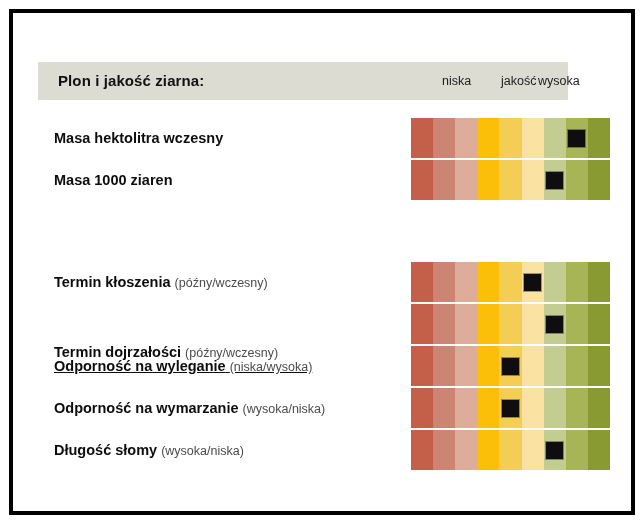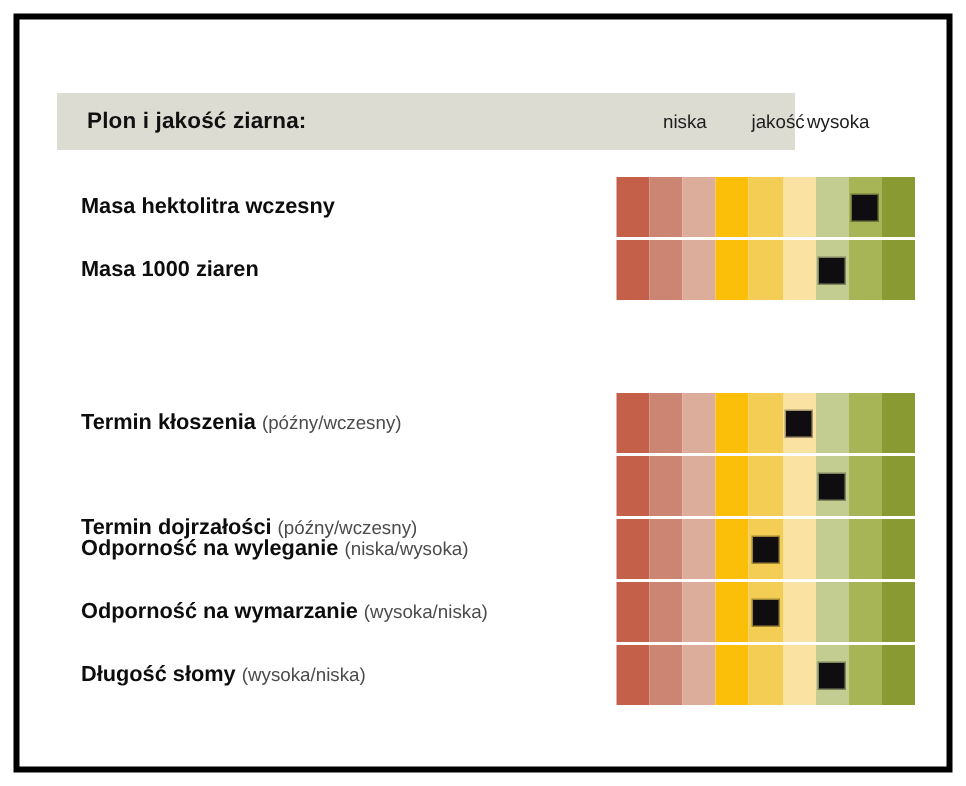--- a/index.html
+++ b/index.html
@@ -28,21 +28,21 @@
     box-sizing:border-box;
   }
   #sheet{
     position:absolute;left:22px;top:22px;
     width:600px;height:480px;
   }
 
   .section-header{
     position:absolute;
     left:16px;
-    width:492px;
+    width:530px;
     height:38px;
     background:#dddcd2;
     box-sizing:border-box;
   }
   .section-header .sh-title{
     position:absolute;
     left:20px;top:10px;
     font-size:15px;
     font-weight:bold;
     color:#111111;
@@ -155,21 +155,21 @@
         <div class="band" style="background: rgb(203, 133, 114);"></div>
         <div class="band" style="background: rgb(221, 173, 156);"></div>
         <div class="band" style="background: rgb(252, 191, 9);"></div>
         <div class="band" style="background: rgb(244, 205, 84);"></div>
         <div class="band" style="background: rgb(250, 226, 163);"></div>
         <div class="band" style="background: rgb(196, 205, 145);"></div>
         <div class="band" style="background: rgb(168, 181, 87);"></div>
         <div class="band" style="background: rgb(138, 154, 50);"></div>
         <div class="marker" style="background: rgb(16, 13, 16); left: 135px; top: 12px;"></div>
       </div>
-      <div class="row-label" style="top: 336px;"><span>Odporność na wyleganie</span> <span class="note">(niska/wysoka)</span></div>
+      <div class="row-label" style="top: 336px; text-decoration: underline;"><span>Odporność na wyleganie</span> <span class="note">(niska/wysoka)</span></div>
       <div class="bar" style="top: 324px; height: 40px;">
         <div class="band" style="background: rgb(196, 96, 74);"></div>
         <div class="band" style="background: rgb(203, 133, 114);"></div>
         <div class="band" style="background: rgb(221, 173, 156);"></div>
         <div class="band" style="background: rgb(252, 191, 9);"></div>
         <div class="band" style="background: rgb(244, 205, 84);"></div>
         <div class="band" style="background: rgb(250, 226, 163);"></div>
         <div class="band" style="background: rgb(196, 205, 145);"></div>
         <div class="band" style="background: rgb(168, 181, 87);"></div>
         <div class="band" style="background: rgb(138, 154, 50);"></div>

